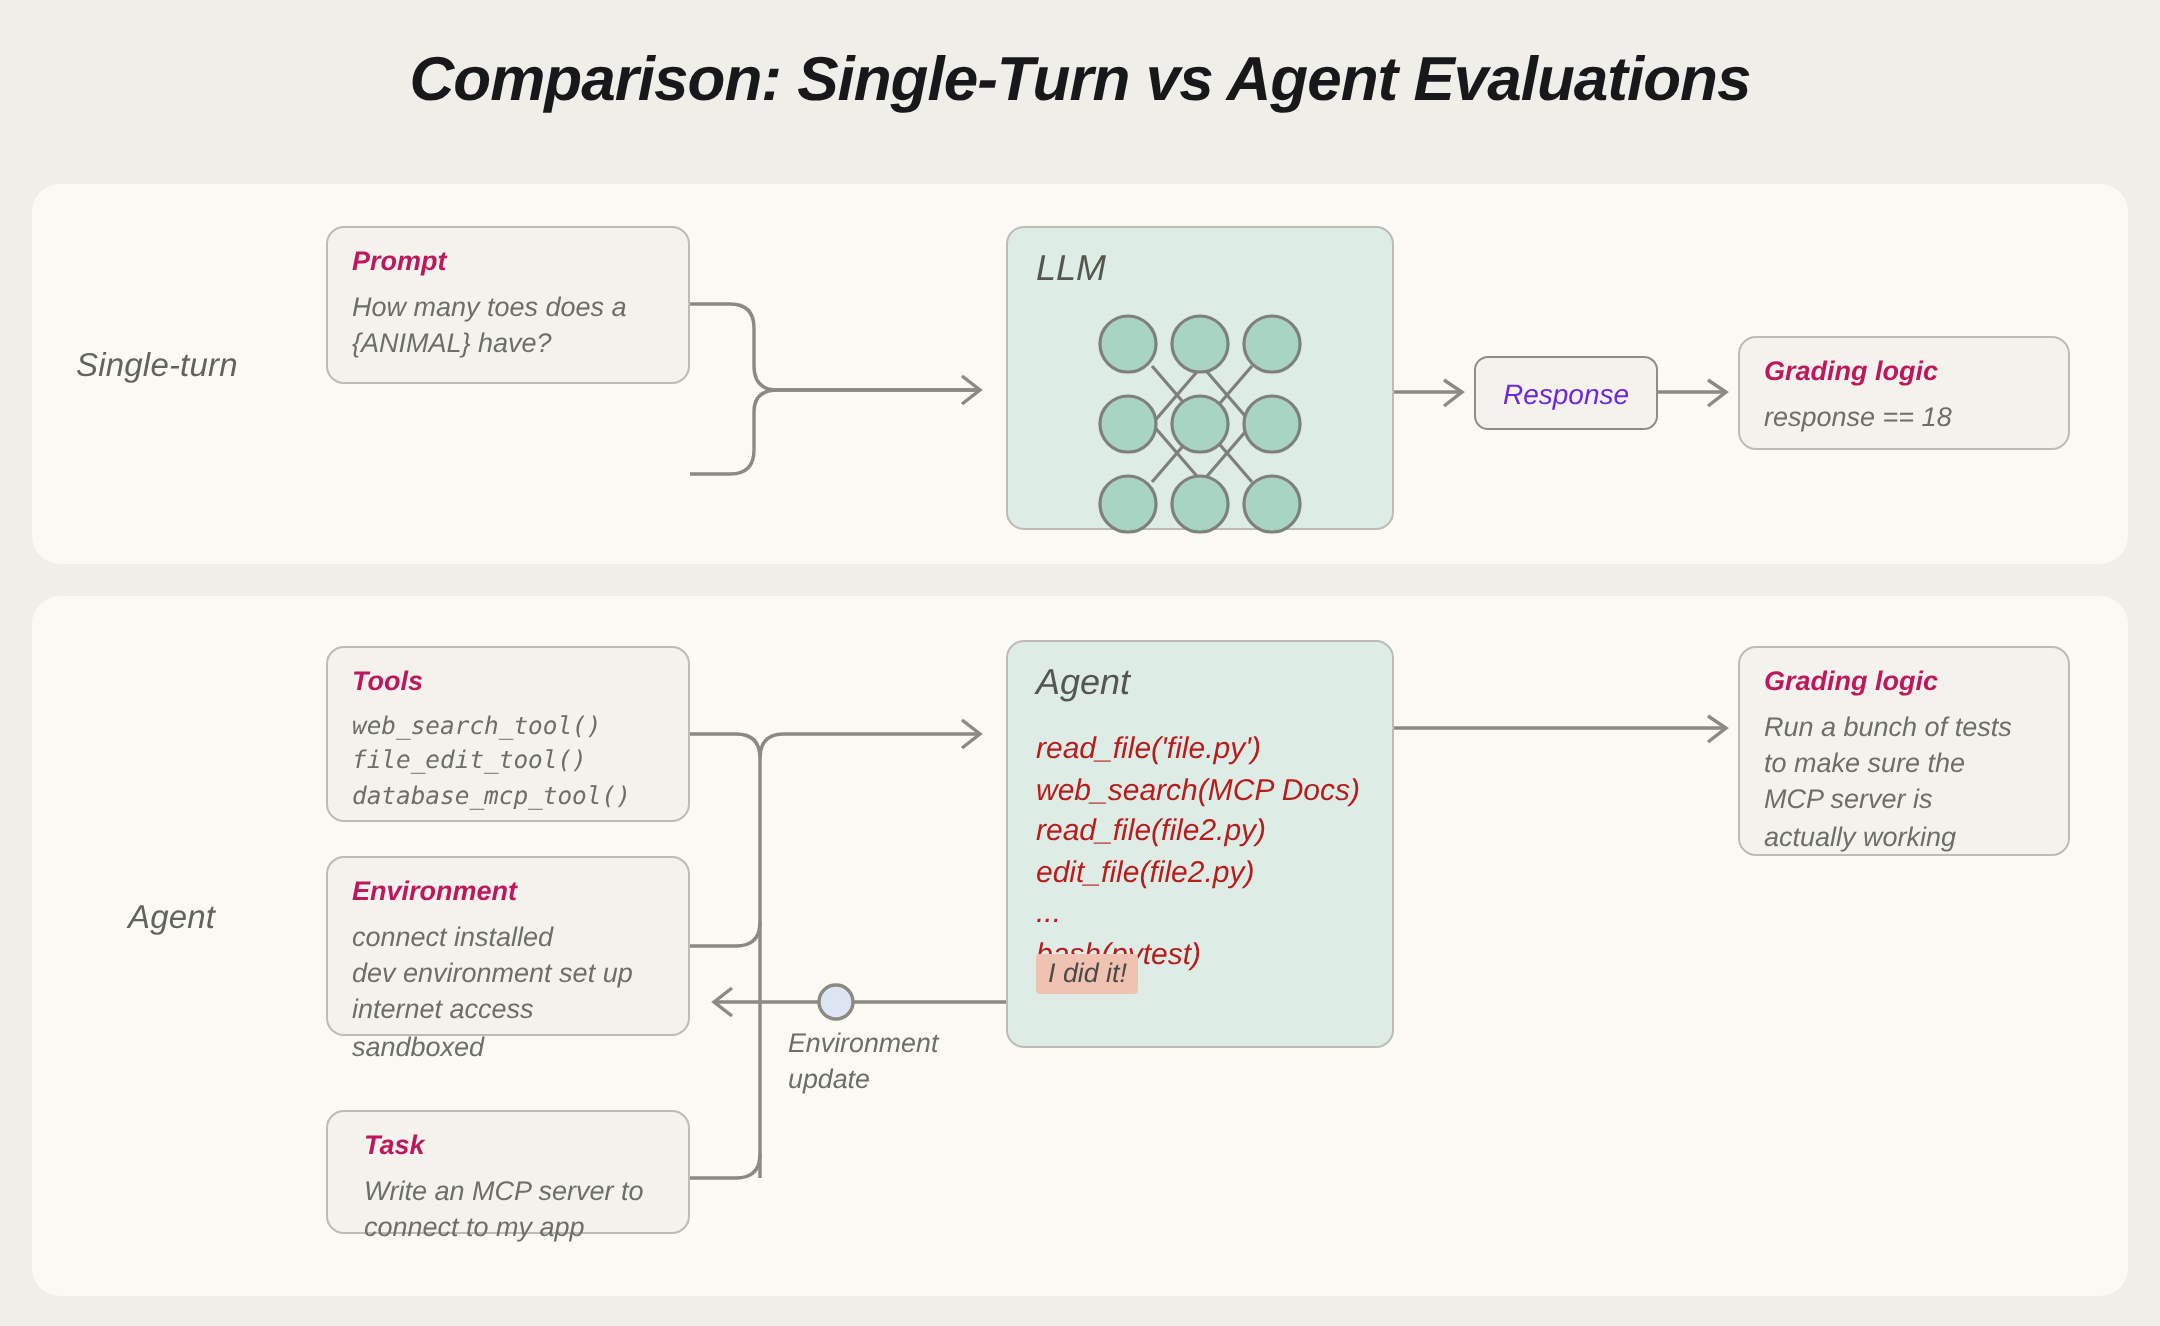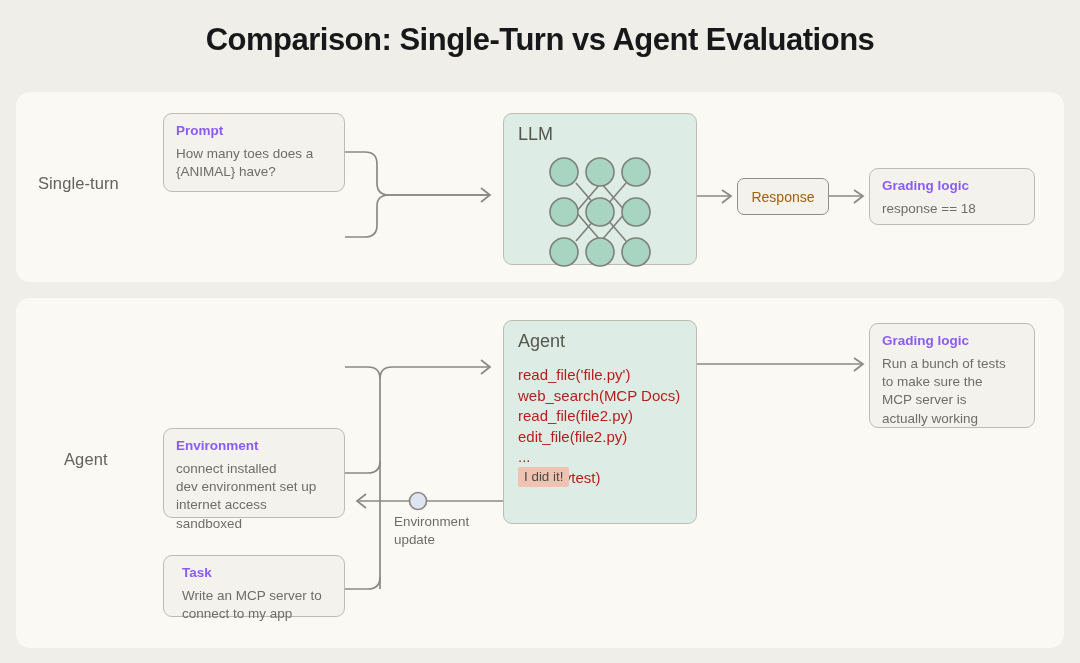--- a/index.html
+++ b/index.html
@@ -11,20 +11,21 @@
     height: 663px;
     background: #EFEEE8;
     font-family: "Liberation Sans", sans-serif;
     overflow: hidden;
     position: relative;
   }
   #stage {
     position: relative;
     width: 1080px;
     height: 663px;
+    font-style: italic;
   }
   #title {
     position: absolute;
     top: 22px;
     left: 0;
     width: 1080px;
     text-align: center;
     font-size: 31px;
     font-weight: bold;
     letter-spacing: -0.5px;
@@ -52,21 +53,21 @@
     position: absolute;
     background: #F3F2EC;
     border: 1.4px solid #BDBCB4;
     border-radius: 9px;
     box-sizing: border-box;
     padding: 9px 12px 10px 12px;
   }
   .card-title {
     font-size: 13.5px;
     font-weight: bold;
-    color: #8b5cf6;
+    color: #be185d;
     line-height: 1.25;
     margin-bottom: 5px;
   }
   .card-body {
     font-size: 13.5px;
     color: #6E6E68;
     line-height: 1.35;
     white-space: pre-line;
   }
   .card-body.mono {
@@ -108,21 +109,21 @@
     left: 14px;
     top: 44px;
     font-size: 15px;
     color: #b91c1c;
     line-height: 1.37;
     white-space: pre-line;
   }
   #agent-badge {
     position: absolute;
     left: 14px;
-    top: 146px;
+    top: 156px;
     background: #EFC2B2;
     color: #4A4A46;
     font-size: 13.4px;
     padding: 2px 6px 3px 6px;
     border-radius: 2px;
   }
 
   
   #box-response {
     position: absolute;
@@ -131,21 +132,21 @@
     width: 92px;
     height: 37px;
     background: #F3F2EC;
     border: 1.4px solid #8E8E86;
     border-radius: 7px;
     box-sizing: border-box;
     display: flex;
     align-items: center;
     justify-content: center;
     font-size: 14px;
-    color: #a16207;
+    color: #6d28d9;
   }
 
   
   #env-update-label {
     position: absolute;
     left: 394px;
     top: 513px;
     width: 110px;
     font-size: 13.4px;
     color: #6E6E68;
@@ -198,20 +199,26 @@
 
   <div class="card" id="card-grading1">
     <div class="card-title">Grading logic</div>
     <div class="card-body">response == 18</div>
   </div>
 
   <div class="panel" id="panel-agent"></div>
 
   <div class="row-label" id="label-agent">Agent</div>
 
+  <div class="card" id="card-tools">
+    <div class="card-title">Tools</div>
+    <div class="card-body mono">web_search_tool()
+file_edit_tool()
+database_mcp_tool()</div>
+  </div>
 
   <div class="card" id="card-env">
     <div class="card-title">Environment</div>
     <div class="card-body">connect installed
 dev environment set up
 internet access
 sandboxed</div>
   </div>
 
   <div class="card" id="card-task">

